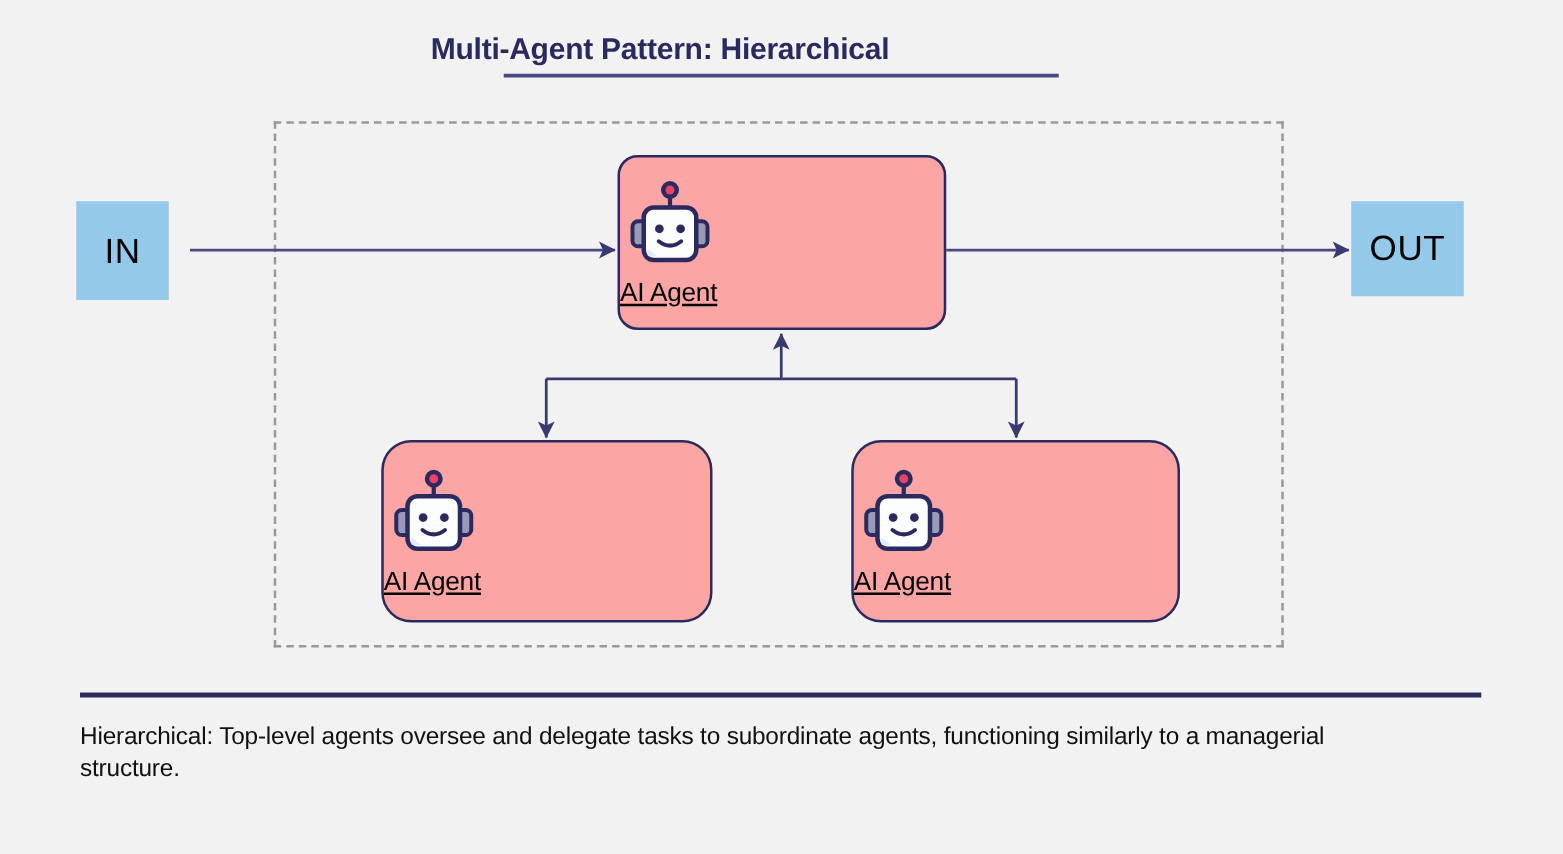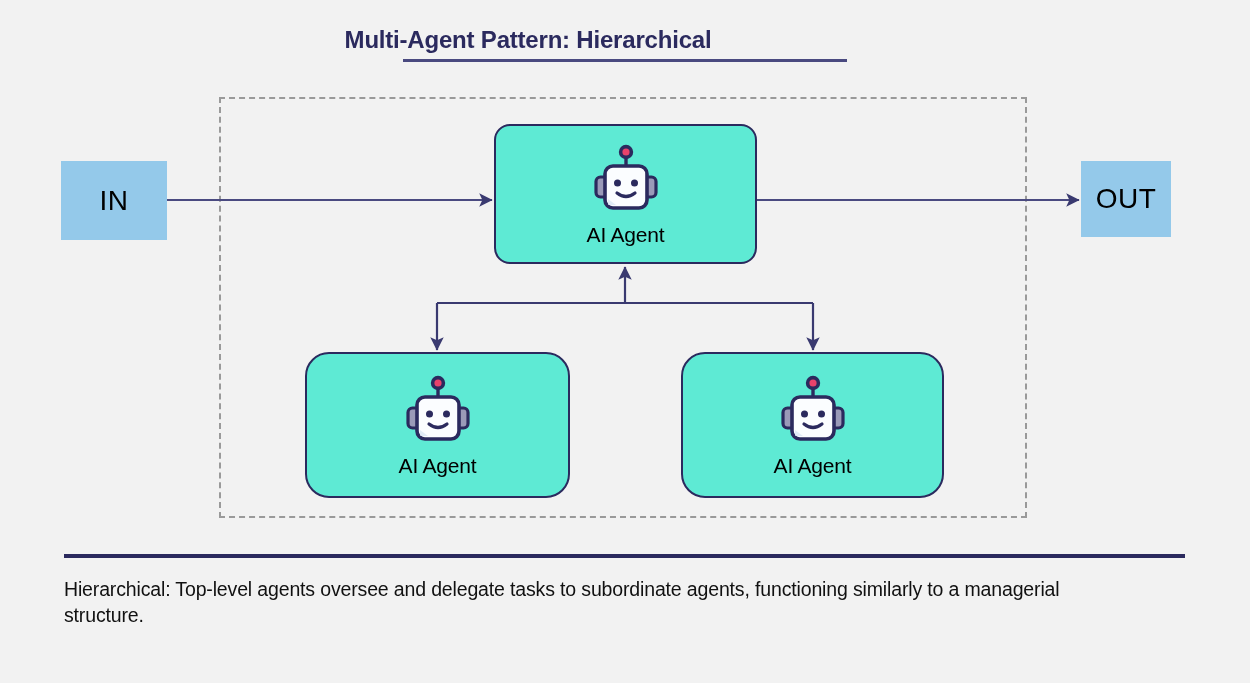--- a/index.html
+++ b/index.html
@@ -59,33 +59,34 @@
   .io-box {
     position: absolute;
     background: #94c9ea;
     display: flex;
     align-items: center;
     justify-content: center;
     color: #000000;
     font-size: 28px;
     letter-spacing: 0.5px;
   }
-  .io-in  { left: 61px;   top: 161px; width: 106px;  height: 79px; }
+  .io-in  { left: 61px;   top: 161px; width: 74px;  height: 79px; }
   .io-out { left: 1081px; top: 161px; width: 90px;  height: 76px; }
 
   
   .agent-box {
     position: absolute;
-    background: #5eead4;
+    background: #fca5a5;
     border: 2.5px solid #2b2a5e;
     box-sizing: border-box;
     display: flex;
     flex-direction: column;
-    align-items: center;
+    align-items: flex-start;
     justify-content: center;
+    text-decoration: underline;
   }
   .agent-root {
     left: 494px; top: 124px; width: 263px; height: 140px;
     border-radius: 16px;
   }
   .agent-child-left {
     left: 305px; top: 352px; width: 265px; height: 146px;
     border-radius: 24px;
   }
   .agent-child-right {

